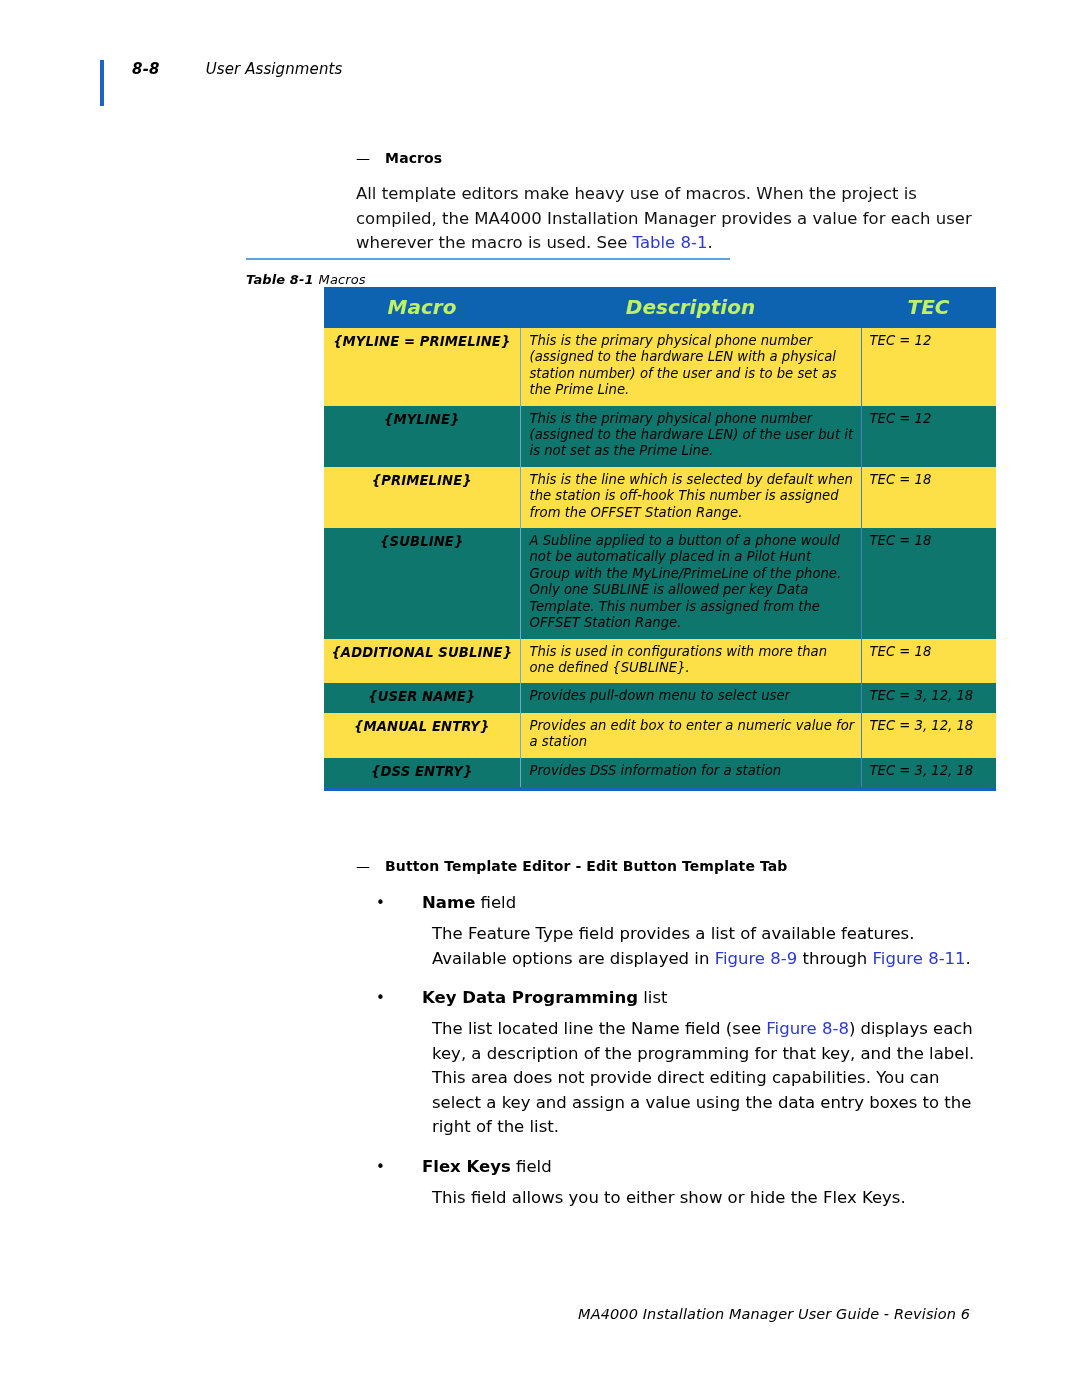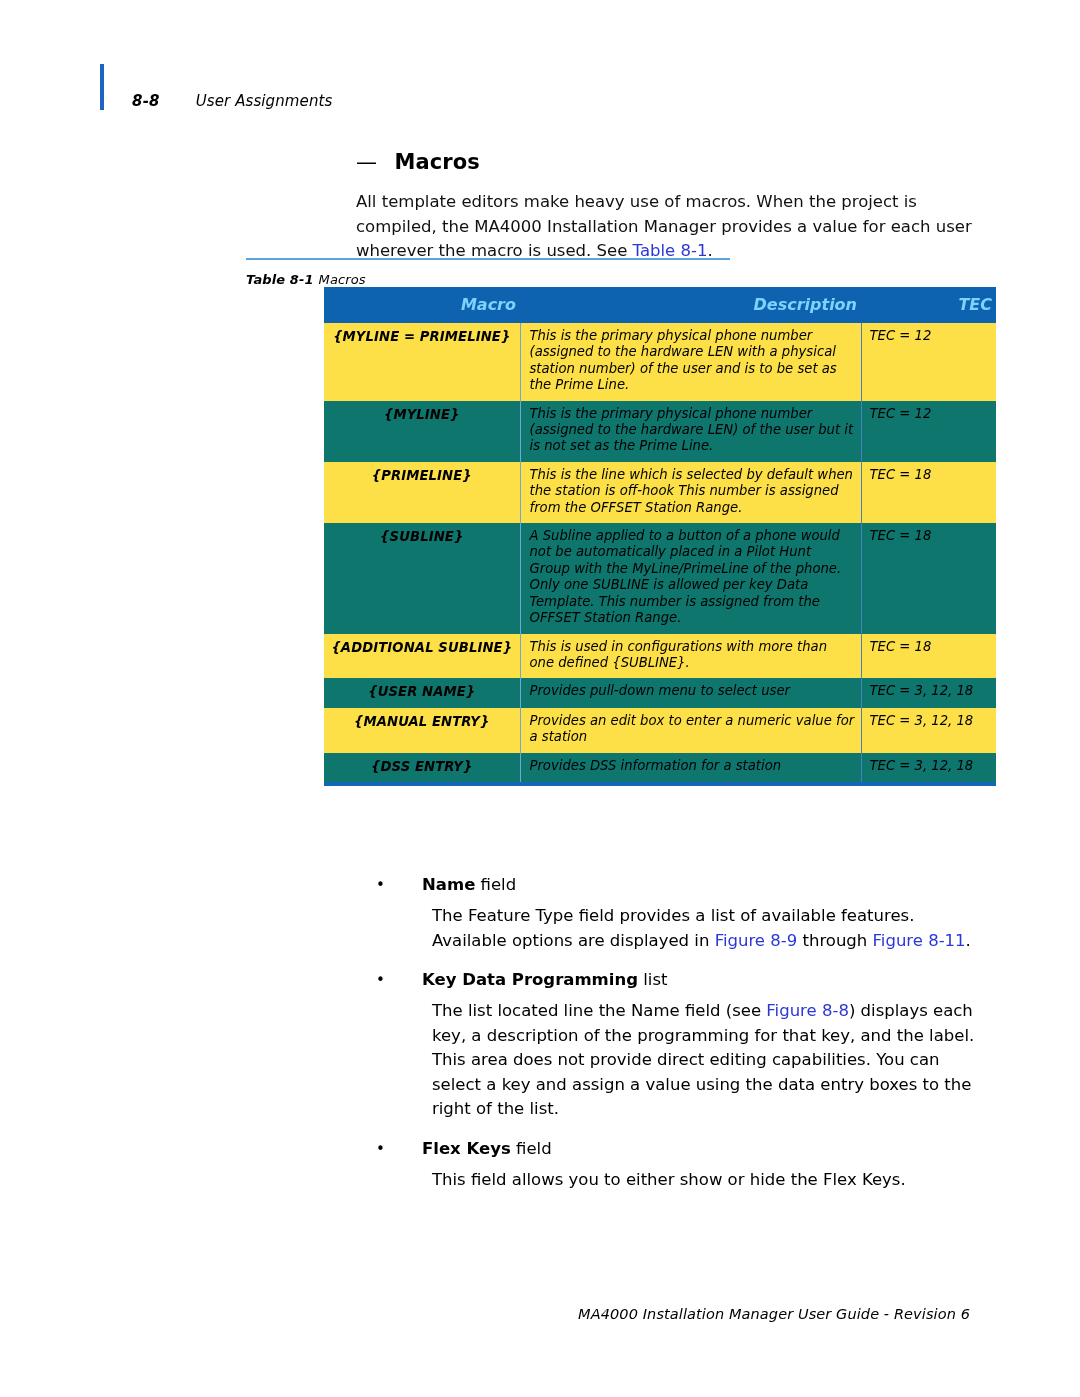--- a/index.html
+++ b/index.html
@@ -15,54 +15,54 @@
     color: #000000;
     overflow: hidden;
   }
 
   
   .page-header {
     position: absolute;
     left: 100px;
     top: 60px;
     display: flex;
-    align-items: flex-end;
+    align-items: flex-start;
     height: 50px;
   }
   .header-rule {
     width: 4px;
     height: 46px;
     background: #1c63c4;
     margin-right: 28px;
   }
   .header-folio {
     font-family: "DejaVu Sans", sans-serif;
     font-style: italic;
     font-weight: bold;
     font-size: 15px;
     letter-spacing: .2px;
   }
   .header-title {
     font-family: "DejaVu Sans", sans-serif;
     font-style: italic;
     font-size: 15px;
-    margin-left: 36px;
+    margin-left: 46px;
     letter-spacing: .1px;
   }
 
   
   .content {
     position: absolute;
     left: 356px;
     top: 150px;
     width: 624px;
   }
 
   .dash-head {
-    font-size: 21px;
+    font-size: 14px;
     font-weight: bold;
     color: #000;
     margin: 0 0 16px 0;
     text-indent: -22px;
     padding-left: 22px;
     letter-spacing: .1px;
   }
   .dash-head .dash { font-weight: normal; }
 
   p.body-text {
@@ -124,25 +124,25 @@
 
   table.macros {
     border-collapse: collapse;
     width: 648px;
     margin-left: 78px;
     table-layout: fixed;
     border-bottom: 4px solid #1366b8;
   }
   table.macros th {
     background: #0d63b0;
-    color: #7dd3fc;
-    font-style: italic;
-    font-weight: bold;
-    font-size: 16px;
-    text-align: right;
+    color: #bef264;
+    font-style: italic;
+    font-weight: bold;
+    font-size: 20px;
+    text-align: center;
     padding: 8px 4px 9px 4px;
     border: none;
   }
   table.macros th.th-macro { width: 188px; }
   table.macros th.th-desc  { width: 333px; }
   table.macros th.th-tec   { width: 127px; }
 
   table.macros td {
     font-style: italic;
     font-size: 13.2px;
@@ -251,20 +251,24 @@
           <td class="c-macro">{DSS ENTRY}</td>
           <td class="c-desc">Provides DSS information for a station</td>
           <td class="c-tec">TEC = 3, 12, 18</td>
         </tr>
       </tbody>
   </table>
 </div>
 
 <div class="content" style="top:858px">
 
+  <div class="dash-head">
+    <span class="dash">—</span>
+    <span style="display:inline-block;width:10px"></span><span>Button Template Editor - Edit Button Template Tab</span>
+  </div>
 
   <div class="bullet-item">
     <span class="dot">•</span><b>Name</b><span> field</span>
   </div>
 
   <p class="indented"><span>The Feature Type field provides a list of available features. Available options are displayed in </span><span class="xref">Figure 8-9</span><span> through </span><span class="xref">Figure 8-11</span><span>.</span></p>
 
   <div class="bullet-item">
     <span class="dot">•</span><b>Key Data Programming</b><span> list</span>
   </div>

